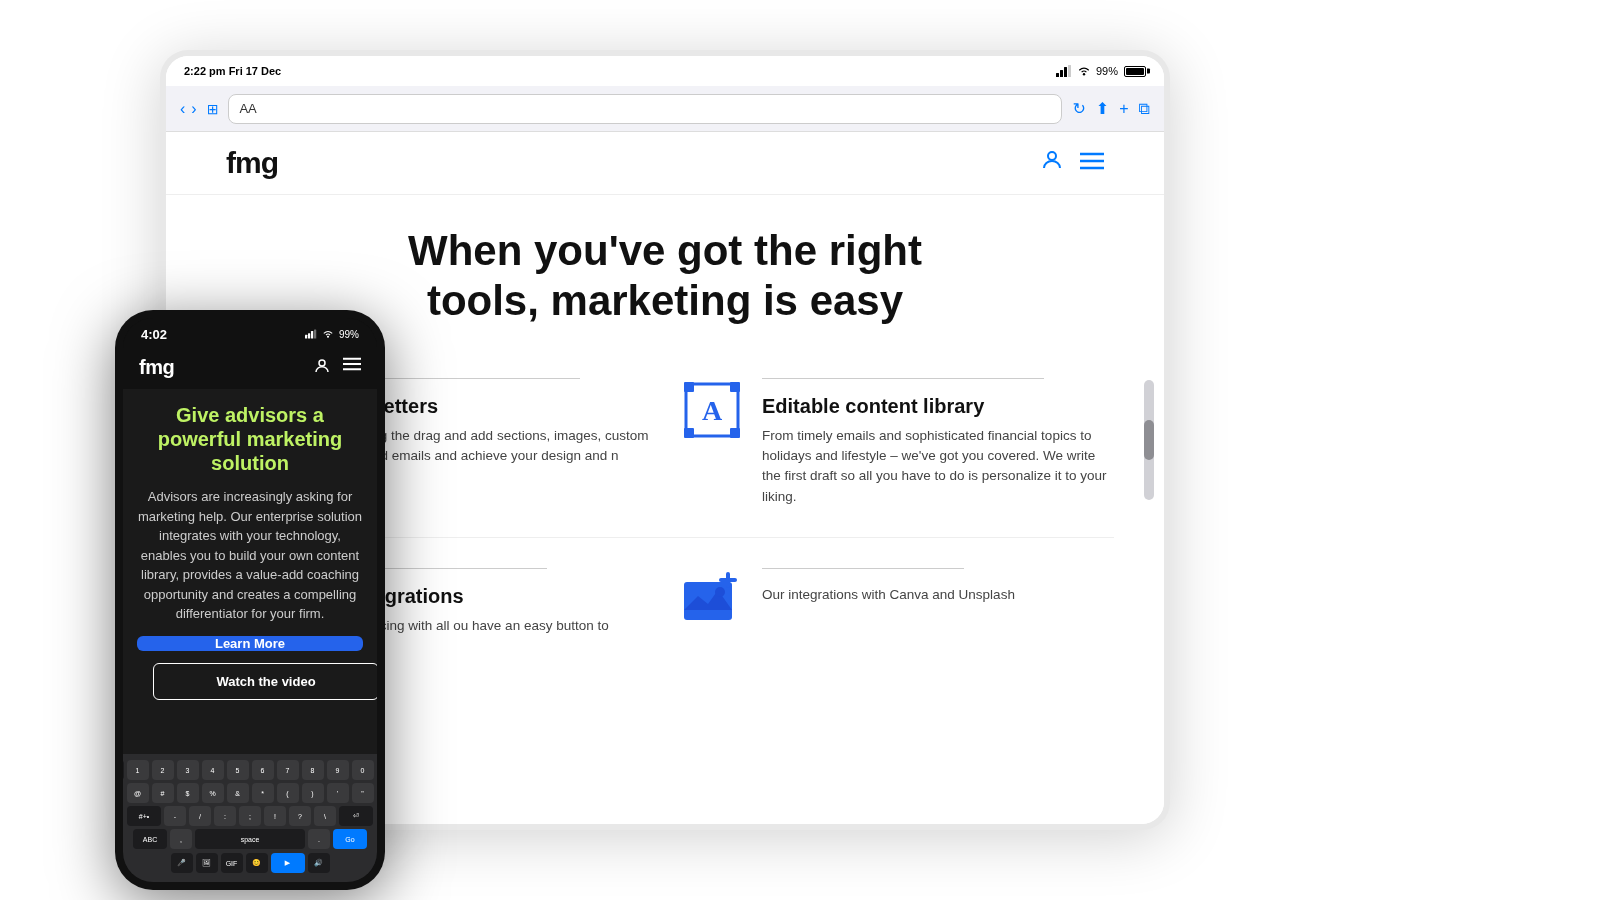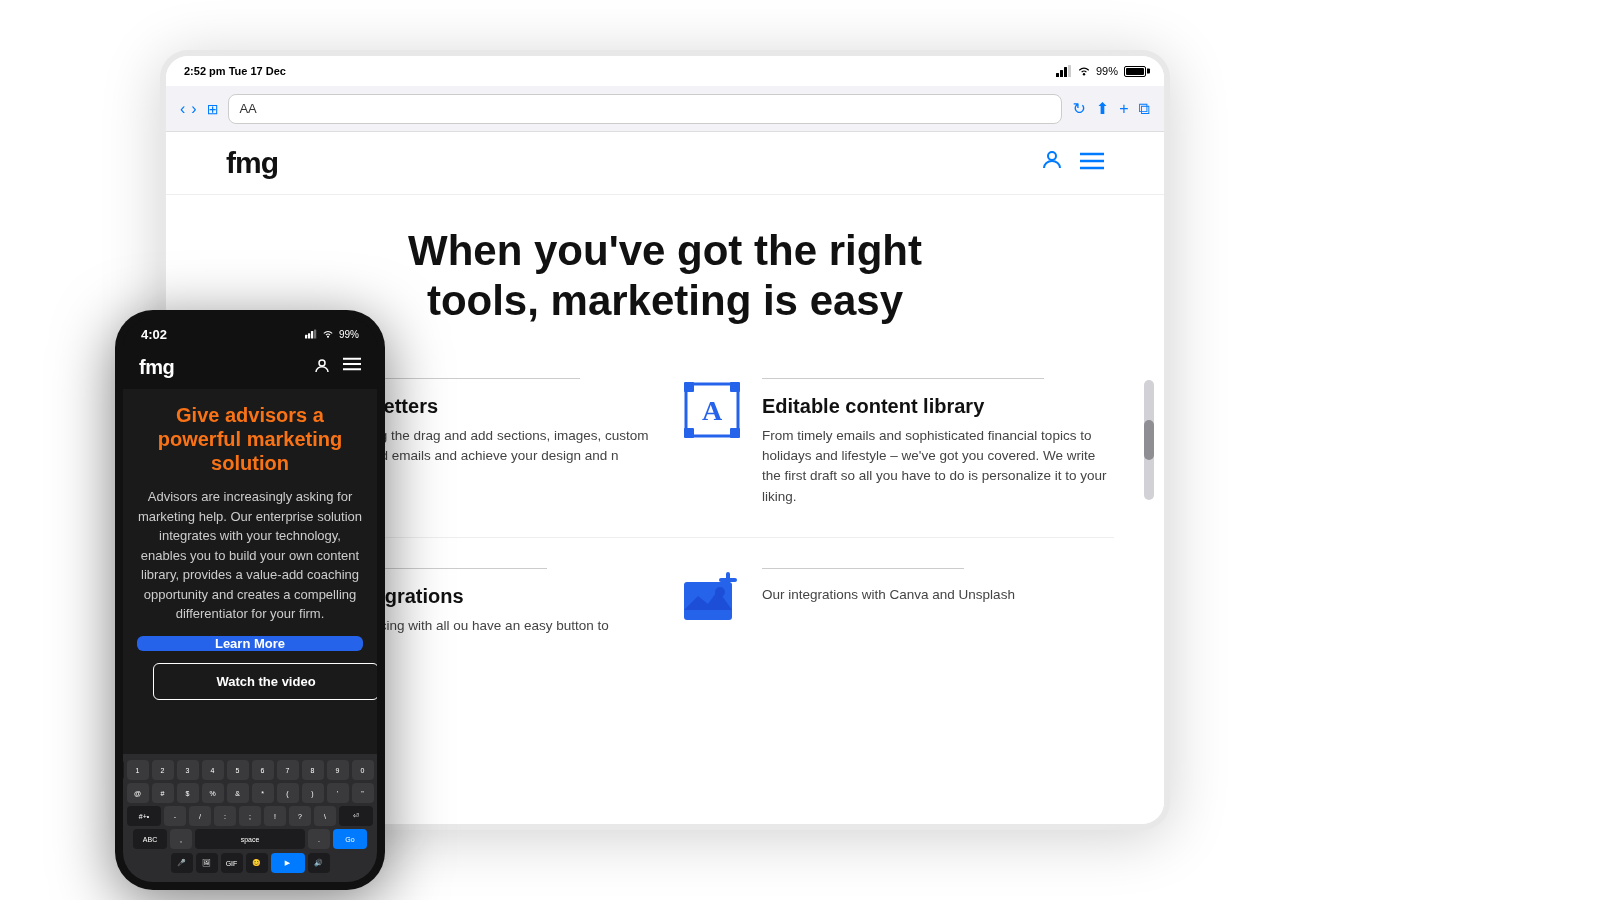--- a/index.html
+++ b/index.html
@@ -330,21 +330,21 @@
       background: #1a1a1a;
       padding: 14px;
       display: flex;
       flex-direction: column;
       gap: 12px;
     }
 
     .phone-headline {
       font-size: 20px;
       font-weight: 800;
-      color: #f97316;
+      color: #bef264;
       line-height: 1.2;
       text-align: center;
     }
 
     .phone-description {
       font-size: 13px;
       color: #ccc;
       text-align: center;
       line-height: 1.5;
     }
@@ -425,21 +425,21 @@
   </style>
 </head>
 <body>
 
 <div class="scene">
 
   <div class="tablet">
     <div class="tablet-inner">
 
       <div class="tablet-status">
-        <span class="tablet-status-left">2:52 pm  Tue 17 Dec</span>
+        <span class="tablet-status-left">2:22 pm  Fri 17 Dec</span>
         <div class="tablet-status-right">
 
           <svg width="16" height="12" viewBox="0 0 16 12">
             <rect x="0" y="8" width="3" height="4" fill="#000" rx="0.5"></rect>
             <rect x="4" y="5" width="3" height="7" fill="#000" rx="0.5"></rect>
             <rect x="8" y="2" width="3" height="10" fill="#000" rx="0.5"></rect>
             <rect x="12" y="0" width="3" height="12" fill="#ccc" rx="0.5"></rect>
           </svg>
           <svg width="16" height="12" viewBox="0 0 20 14">
             <path d="M10 11 Q10 11 10 11" stroke="#000" stroke-width="2" fill="none"></path>

